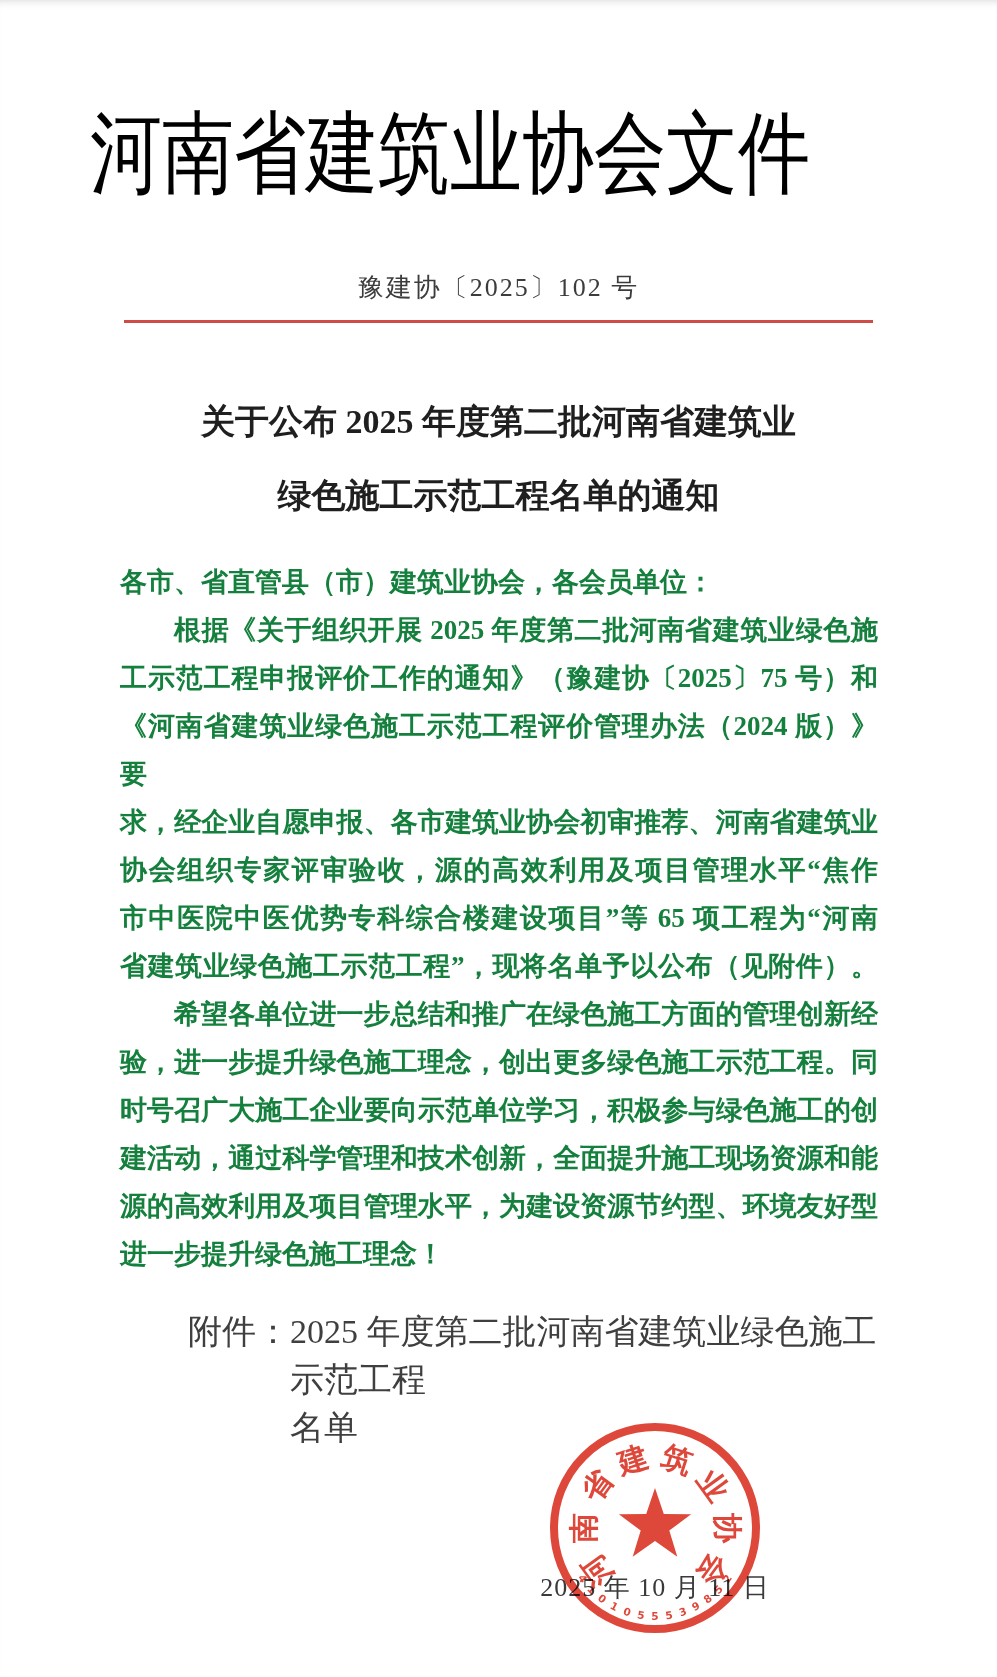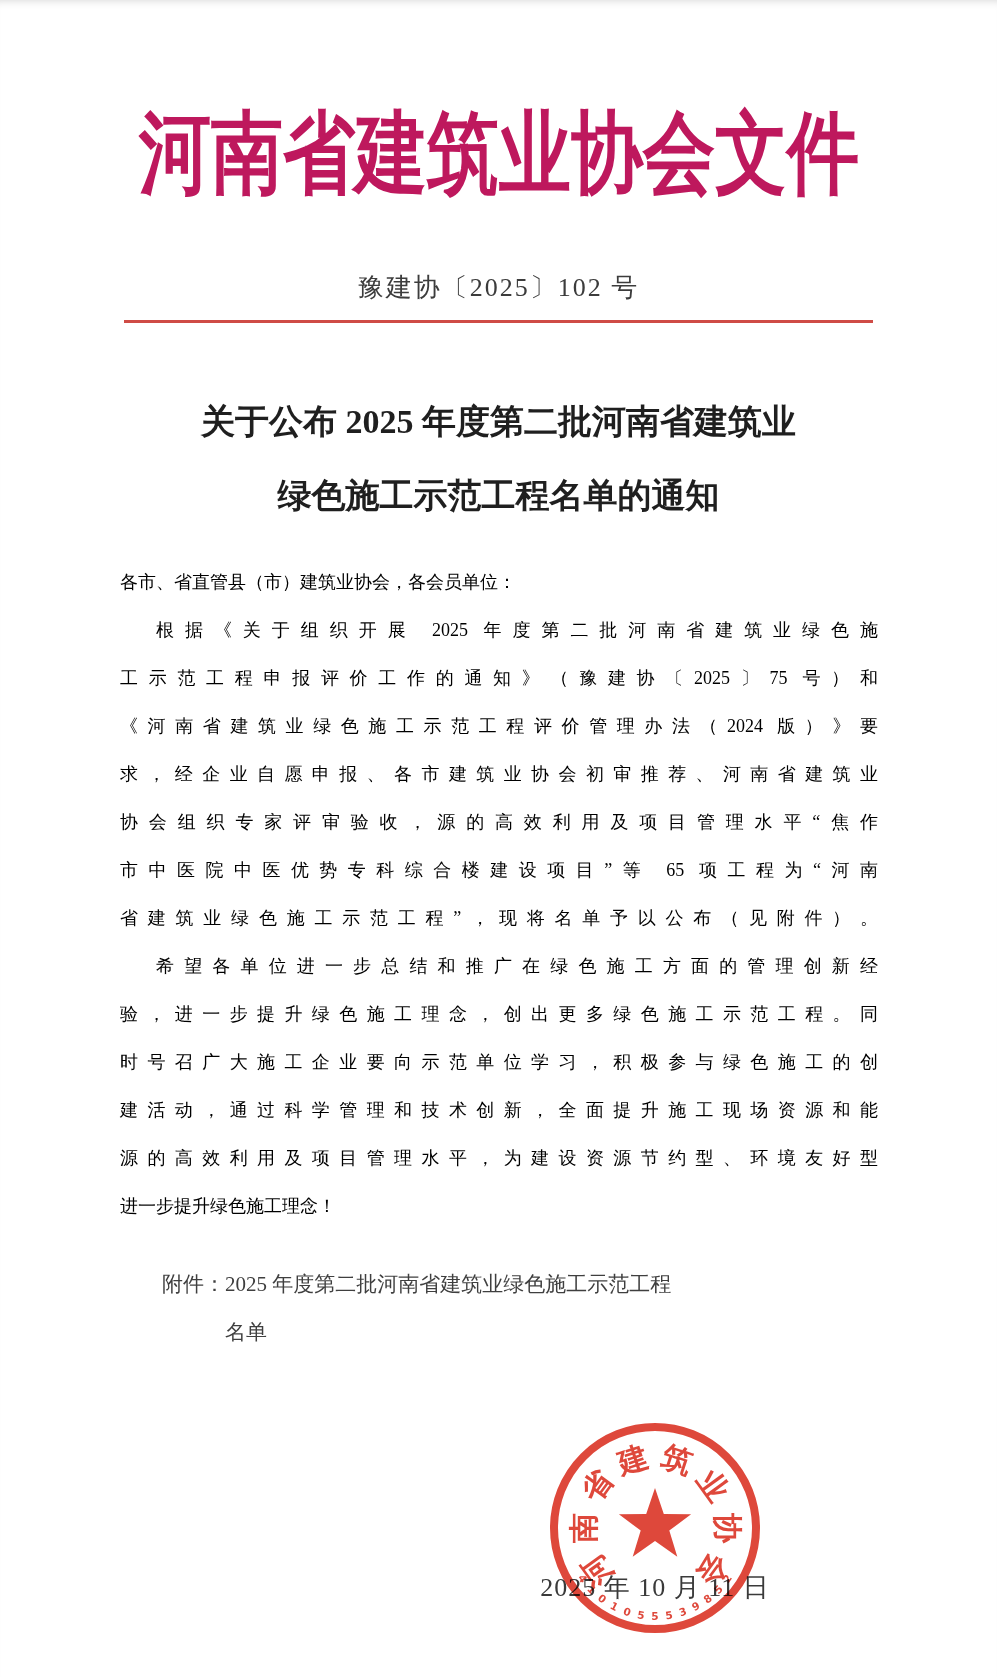--- a/index.html
+++ b/index.html
@@ -7,25 +7,24 @@
     position:relative;
     width:997px;height:1677px;
     margin:0 auto;
     background:#fff;
     overflow:hidden;
     font-family:"Liberation Serif","DejaVu Serif",serif;
     box-shadow:inset 0 8px 10px -8px rgba(0,0,0,.18);
   }
   .header-title{
     padding-top:103px;
-    text-align:center;
     font-size:90px;
     line-height:102px;
-    font-weight:bold;
-    color:#be185d;
+    font-weight:normal;
+    color:#000000;
     letter-spacing:0px;
     white-space:nowrap;
   }
   .header-title span{display:inline-block;transform:scaleX(.80);transform-origin:center;}
   .doc-number{
     margin-top:68px;
     text-align:center;
     font-size:26px;
     line-height:30px;
     color:#3c3c3c;
@@ -40,31 +39,32 @@
     margin-top:62px;
     text-align:center;
     font-size:34px;
     line-height:74px;
     font-weight:bold;
     color:#1f1f1f;
   }
   .body{
     width:758px;
     margin:25px 119px 0 120px;
-    font-size:18px;
+    font-size:27px;
     line-height:48px;
-    color:#000000;
+    color:#15803d;
+    font-weight:bold;
   }
   .line{white-space:nowrap;}
   .j{white-space:normal;text-align:justify;text-align-last:justify;}
   .indent{text-indent:2em;}
   .attachment{
     width:758px;
     margin:30px 119px 0 120px;
-    font-size:21px;
+    font-size:34px;
     line-height:48px;
     color:#3f3f3f;
     display:flex;
     justify-content:flex-end;
   }
   .attachment .att-indent{width:2em;flex:none;}
   .attachment .att-label{flex:none;}
   .attachment .att-lines{flex:1;}
   .date{
     position:absolute;

